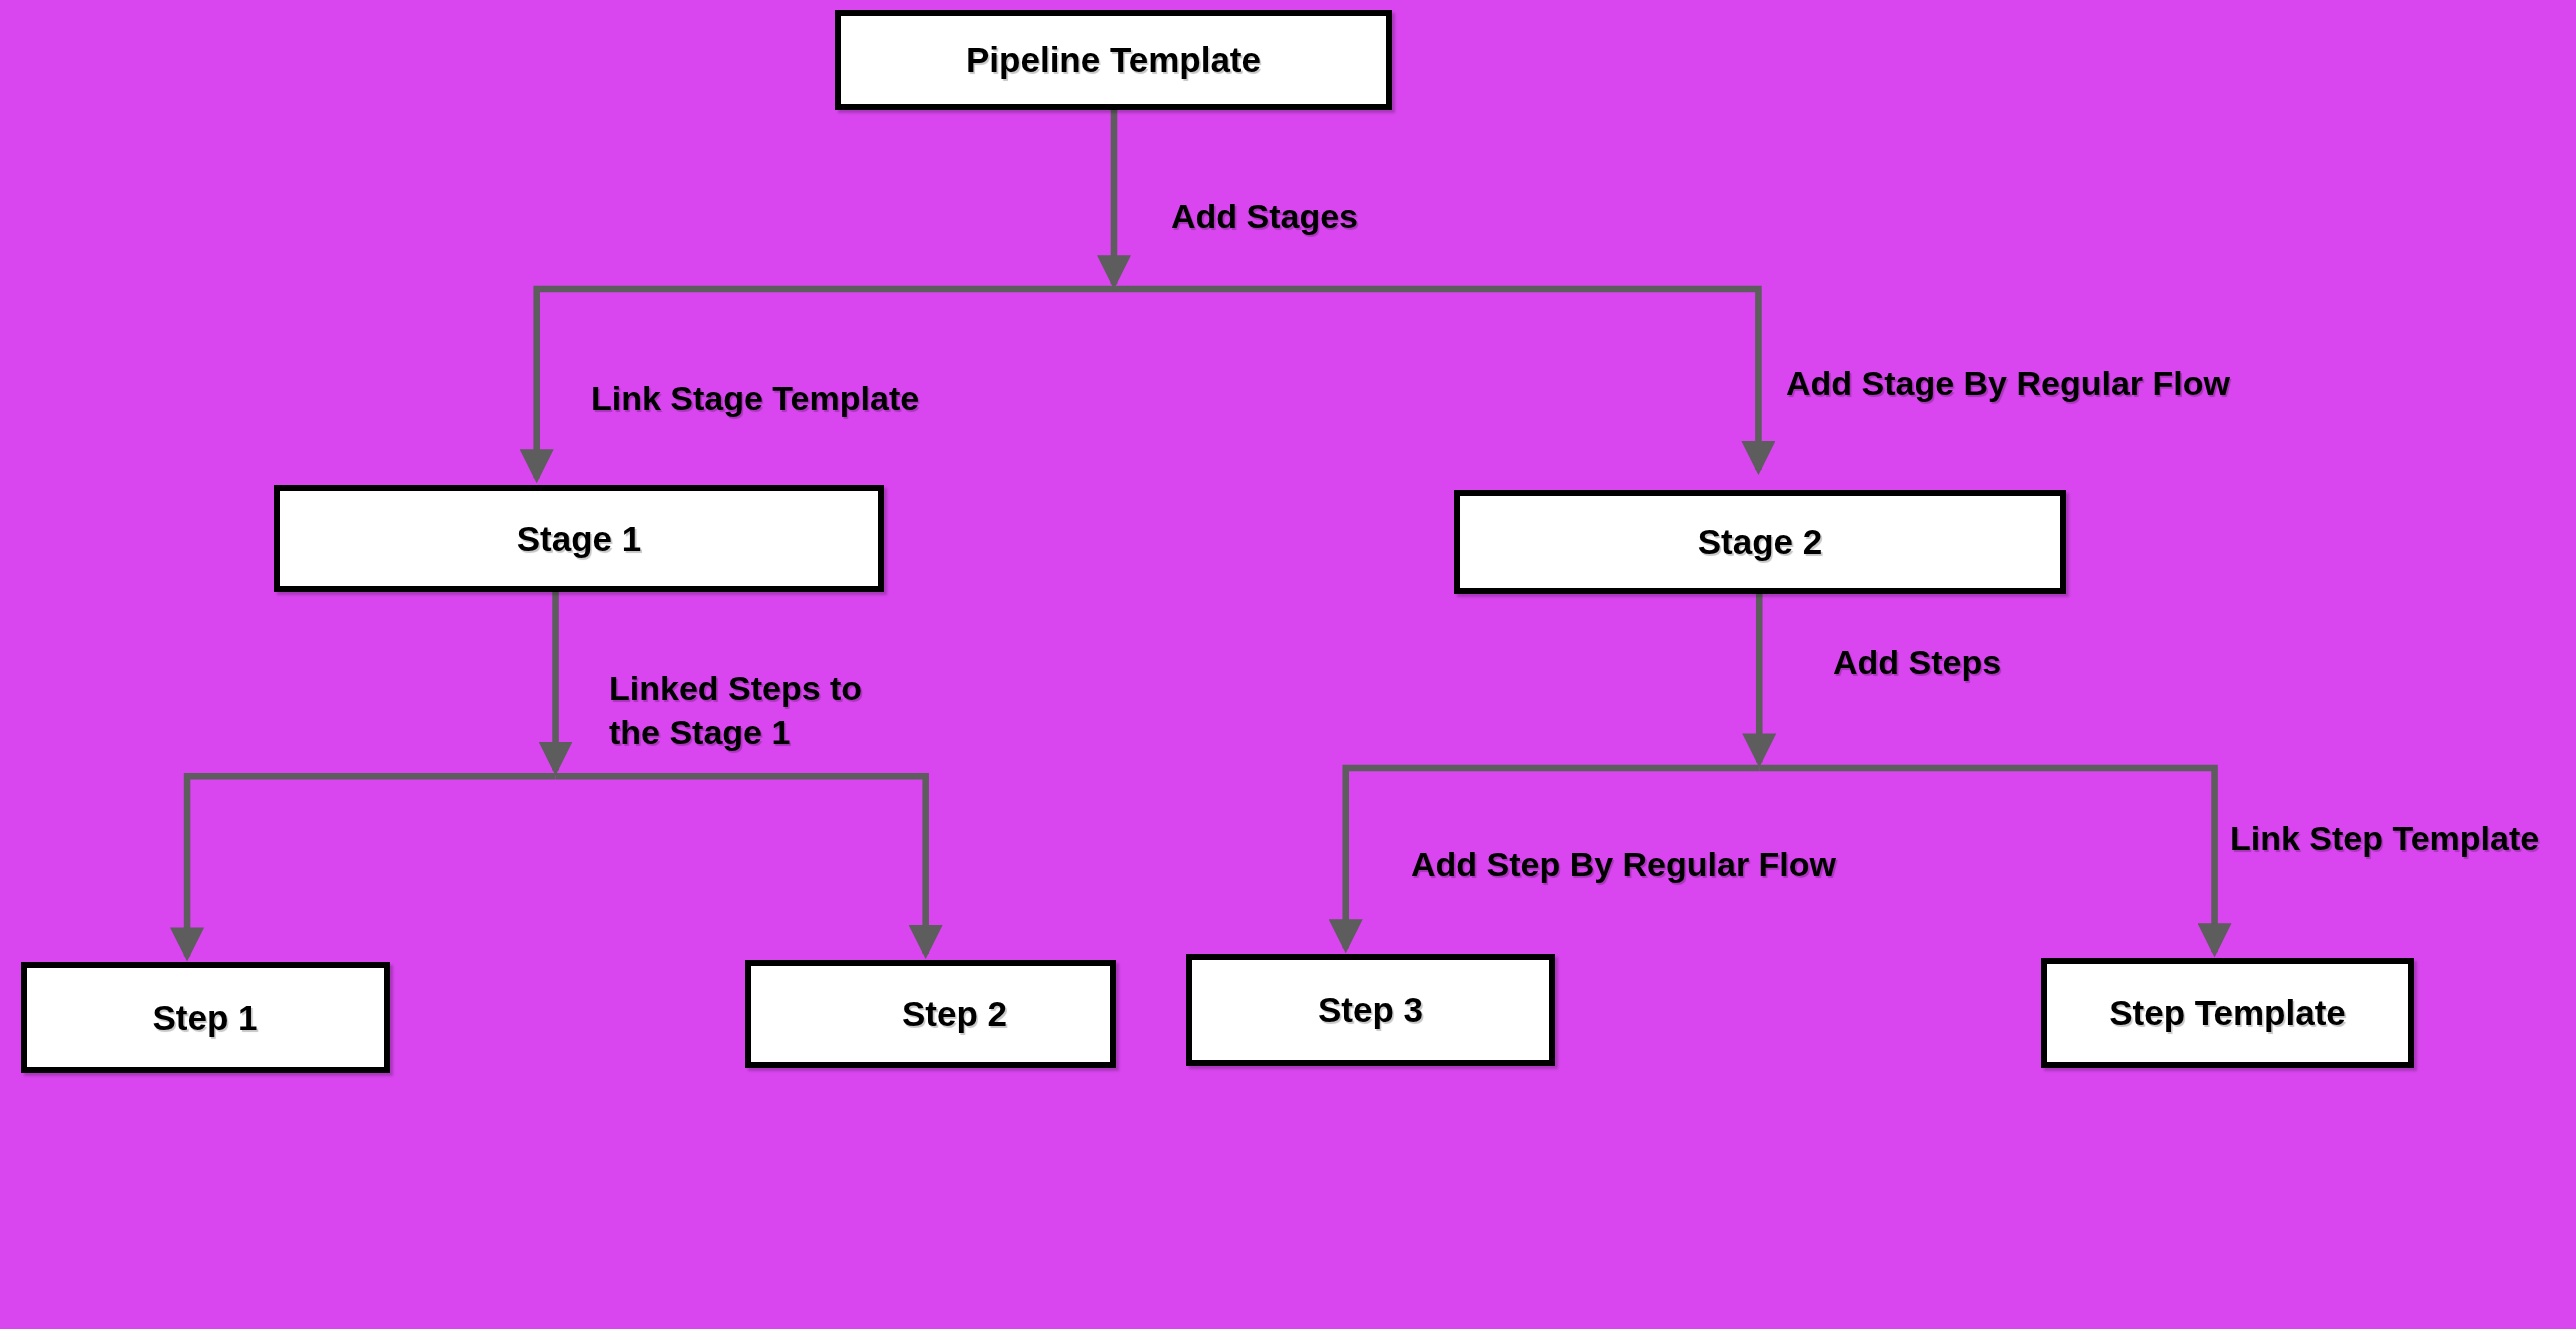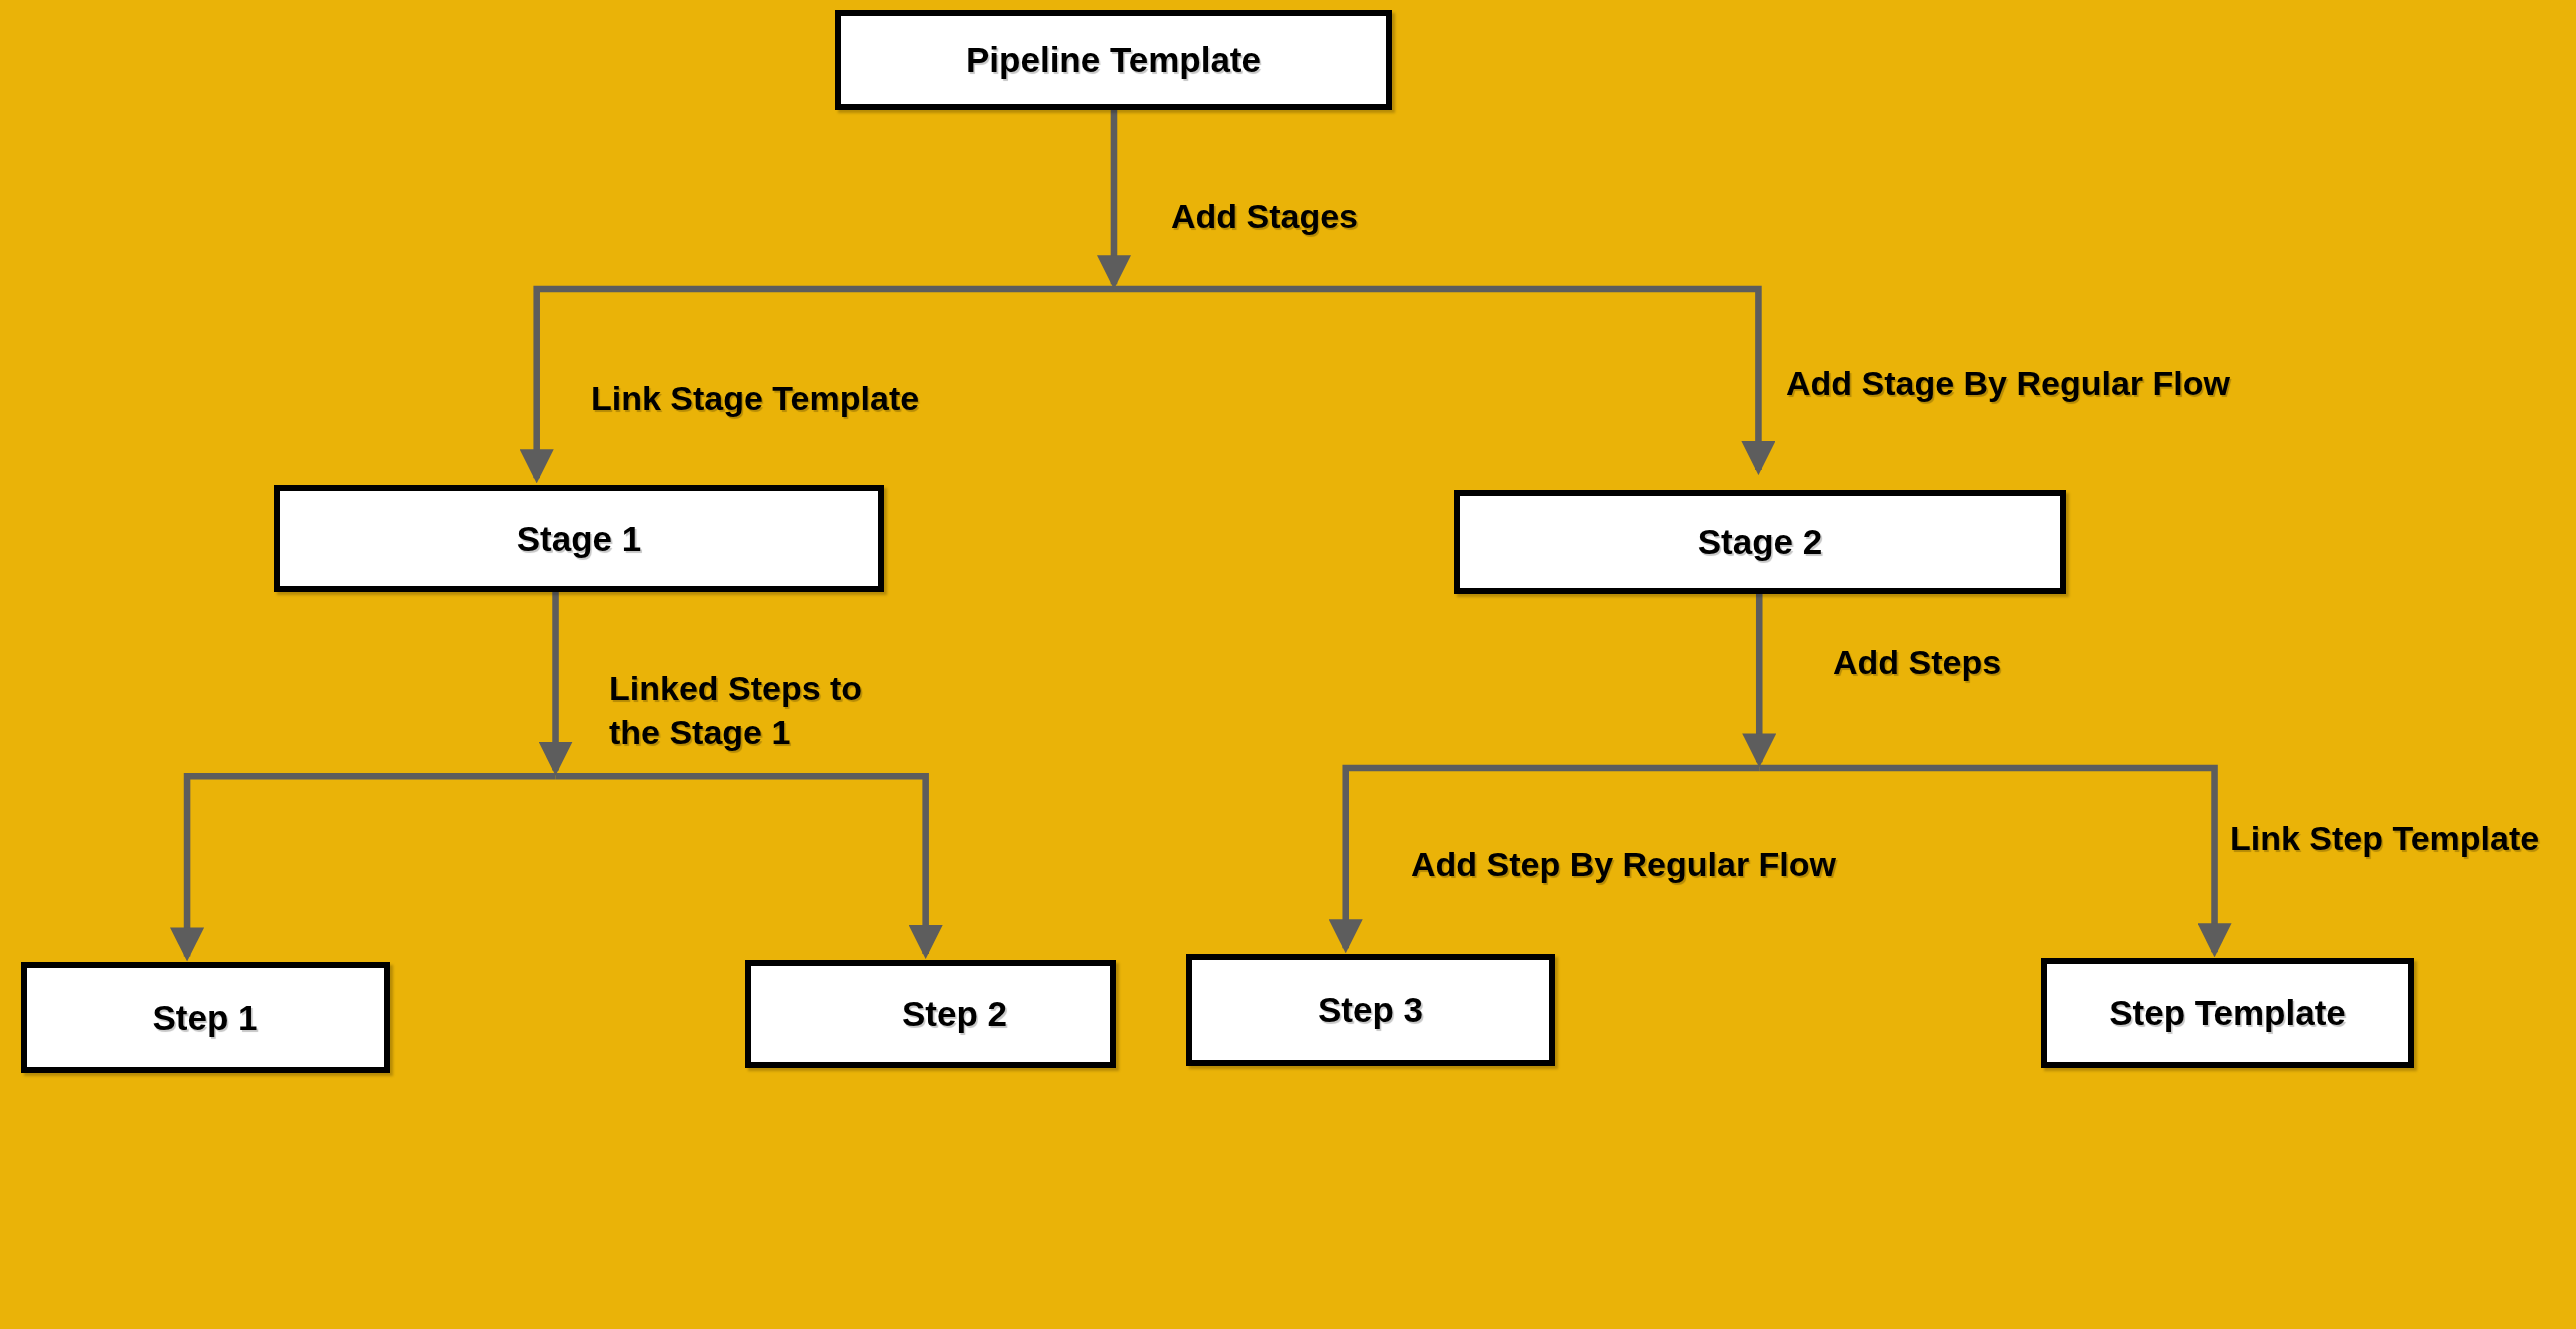--- a/index.html
+++ b/index.html
@@ -4,21 +4,21 @@
 <style>
   html, body {
     margin: 0;
     padding: 0;
     background: #ffffff;
   }
   #canvas {
     position: relative;
     width: 2576px;
     height: 1329px;
-    background: #eab308;
+    background: #d946ef;
     font-family: "Liberation Sans", "DejaVu Sans", sans-serif;
     overflow: hidden;
   }
   #edges {
     position: absolute;
     left: 0;
     top: 0;
     width: 2576px;
     height: 1329px;
   }

